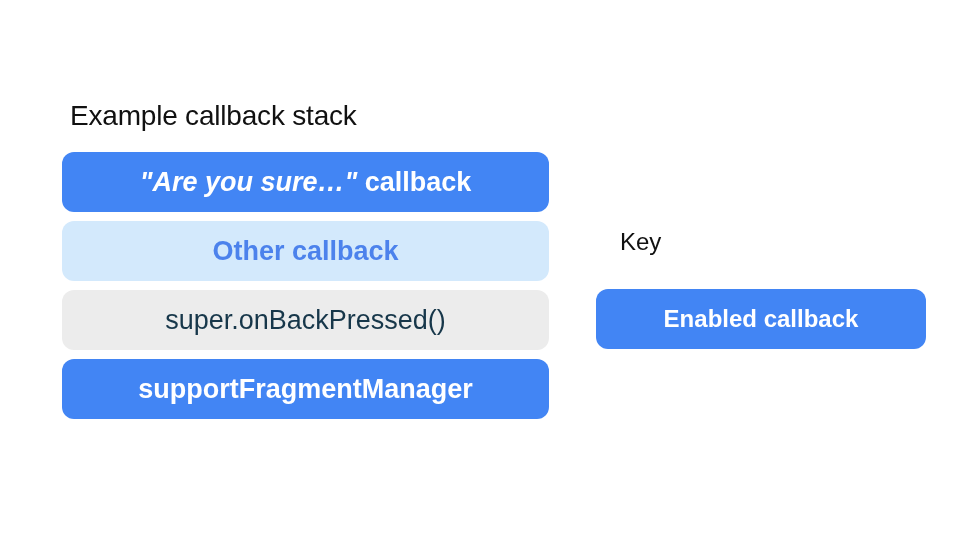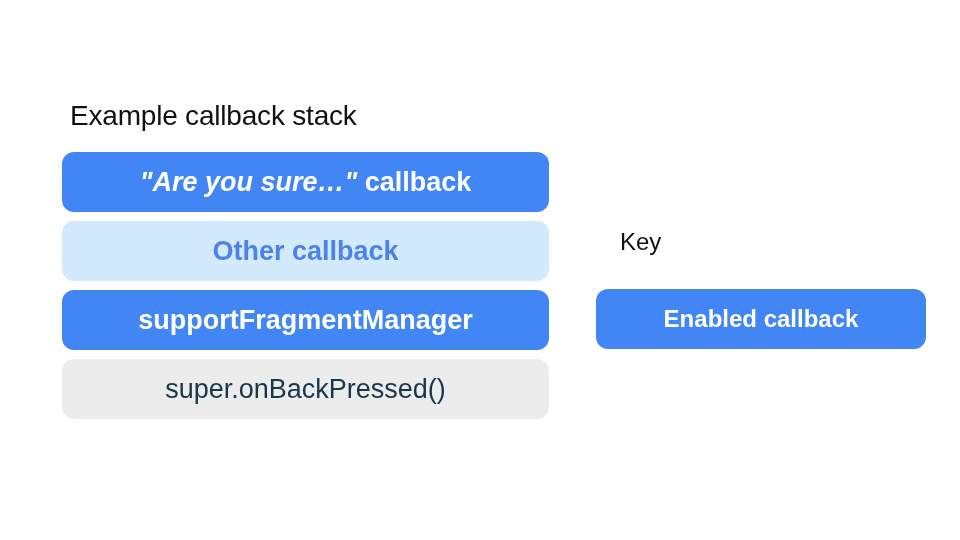--- a/index.html
+++ b/index.html
@@ -81,25 +81,25 @@
 
   <h1 class="title">Example callback stack</h1>
 
   <div class="stack">
     <div class="bar enabled">
       <span><span class="quoted">"Are you sure…"</span><span> callback</span></span>
     </div>
     <div class="bar disabled">
       <span>Other callback</span>
     </div>
+    <div class="bar system">
+      <span>super.onBackPressed()</span>
+    </div>
     <div class="bar enabled">
       <span>supportFragmentManager</span>
-    </div>
-    <div class="bar system">
-      <span>super.onBackPressed()</span>
     </div>
   </div>
 
   <div class="key-heading">Key</div>
 
   <div class="key">
     <div class="bar enabled">
       <span>Enabled callback</span>
     </div>
   </div>

